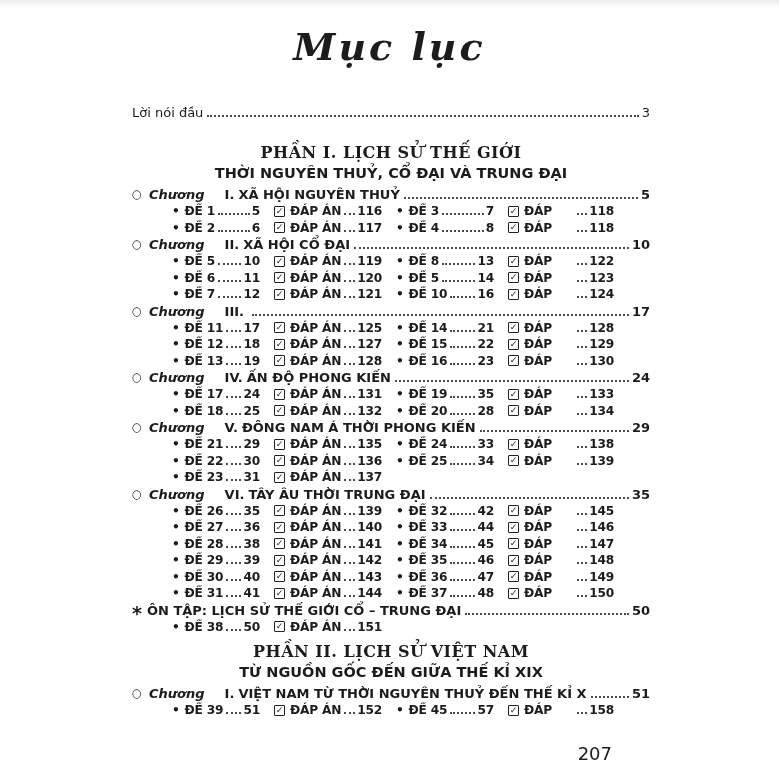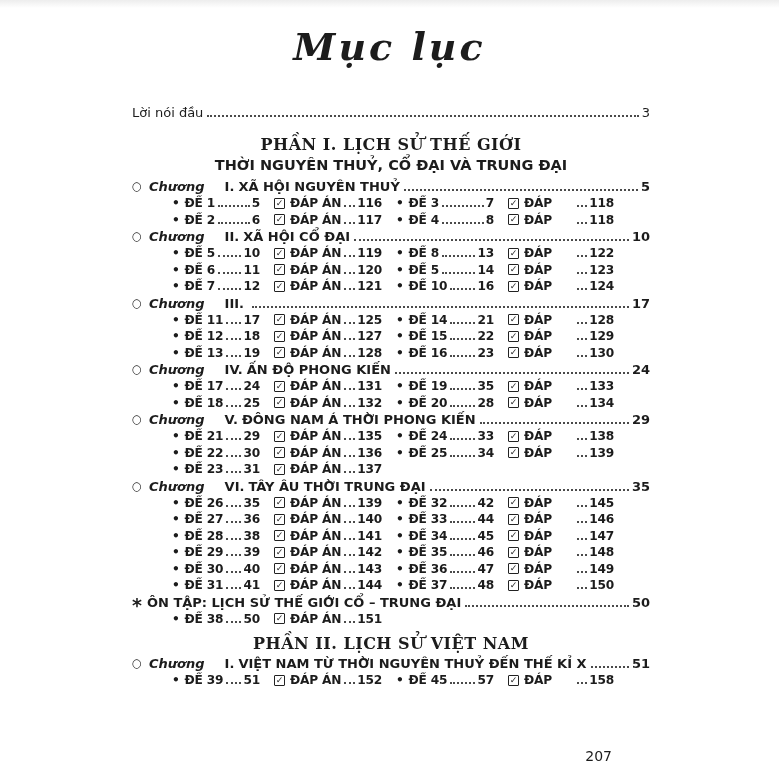--- a/index.html
+++ b/index.html
@@ -10,21 +10,21 @@
   }
   .scan-edge{position:absolute;top:0;left:0;right:0;height:8px;
     background:linear-gradient(#ededed,#ffffff);}
   .page-title{
     position:absolute;top:24px;left:0;width:100%;text-align:center;
     font-family:"DejaVu Serif","Liberation Serif",serif;
     font-style:italic;font-weight:600;font-size:38px;letter-spacing:3px;
   }
   .content{position:absolute;left:132px;top:104px;width:518px}
   .toc-line{display:flex;align-items:baseline;font-size:13px;line-height:17px}
-  .foreword{font-weight:400;margin-bottom:12px}
+  .foreword{font-weight:400;margin-bottom:20px}
   .leader{flex:1;border-bottom:2px dotted #4a4a4a;margin:0 3px 3px 4px;min-width:14px}
   .part-title{
     text-align:center;font-family:"DejaVu Serif","Liberation Serif",serif;
     font-weight:900;font-size:16px;line-height:23px;letter-spacing:.5px;margin-top:5px;
   }
   .part-subtitle{text-align:center;font-weight:bold;font-size:14.5px;line-height:19px;margin-bottom:3px}
   .chapter-line{font-weight:bold}
   .chap-icon{font-weight:400;font-size:11.5px;margin-right:7px;align-self:center}
   .star-icon{font-size:19px;margin-right:5px;align-self:center;line-height:10px;position:relative;top:3px}
   .chap-prefix{font-style:italic;margin-right:20px}
@@ -36,21 +36,21 @@
     font-size:12.2px;font-weight:bold;letter-spacing:-.2px;
   }
   .cell{display:flex;align-items:baseline;overflow:hidden}
   .cell .leader{margin:0 2px 3px 3px;min-width:10px}
   .bullet{margin-right:5px}
   .cb{
     width:9px;height:9px;border:1.6px solid #222;border-radius:1px;
     display:inline-flex;align-items:center;justify-content:center;
     font-size:9px;line-height:1;margin-right:5px;align-self:center;flex:none;
   }
-  .page-number{position:absolute;right:167px;bottom:15px;font-size:14px;font-weight:400}
+  .page-number{position:absolute;right:167px;bottom:15px;font-size:18px;font-weight:400}
 </style>
 </head>
 <body>
 
 <div class="scan-edge"></div>
 
 <div class="page-title">Mục lục</div>
 
 <div class="content">
   <div class="toc-line foreword">
@@ -608,20 +608,21 @@
         <span class="cell">
           <span class="cb">✓</span>
           <span class="ans-label">ĐÁP ÁN</span>
           <span class="leader"></span>
           <span class="pg">151</span>
         </span>
         <span class="cell"></span>
         <span class="cell"></span>
       </div>
       <div class="part-title">PHẦN II. LỊCH SỬ VIỆT NAM</div>
+      <div class="part-subtitle">TỪ NGUỒN GỐC ĐẾN GIỮA THẾ KỈ XIX</div>
       <div class="toc-line chapter-line">
         <span class="chap-icon">○</span>
         <span class="chap-prefix">Chương</span>
         <span class="chap-num">I.</span>
         <span class="chap-name">VIỆT NAM TỪ THỜI NGUYÊN THUỶ ĐẾN THẾ KỈ X</span>
         <span class="leader"></span>
         <span class="chap-page">51</span>
       </div>
       <div class="de-row">
         <span class="cell">

